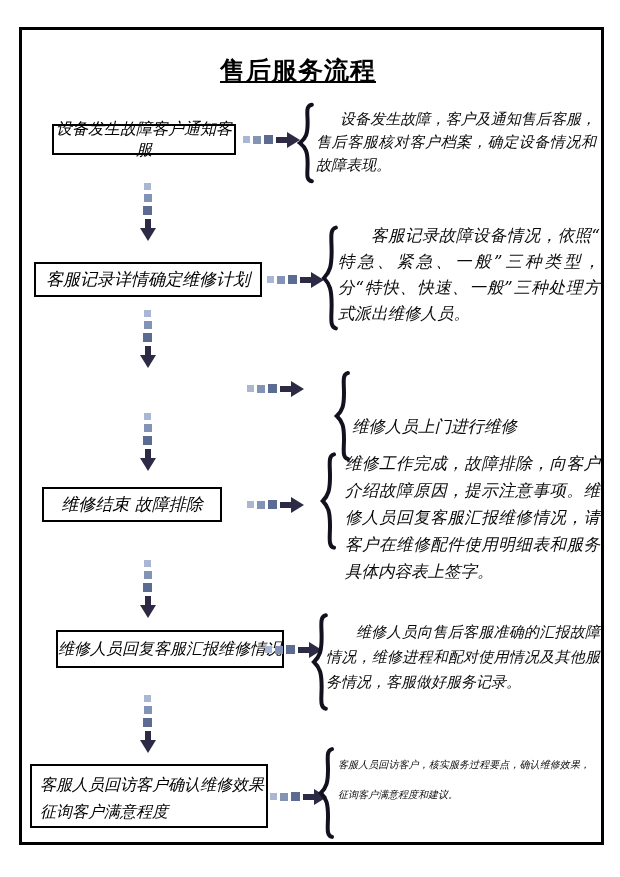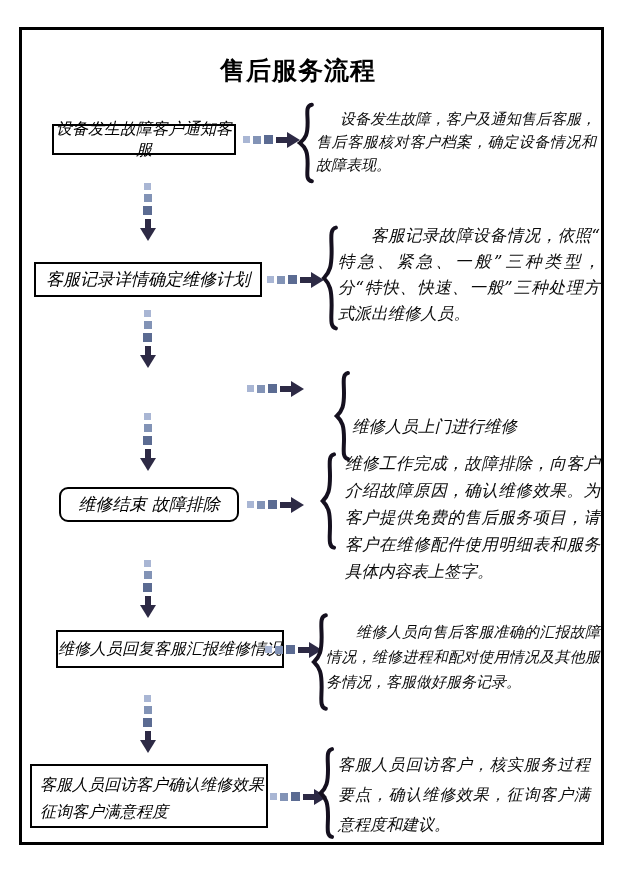--- a/index.html
+++ b/index.html
@@ -8,21 +8,21 @@
     position:relative; width:620px; height:877px; background:#ffffff;
     font-family:"DejaVu Serif", serif; color:#000; overflow:hidden;
   }
   .frame {
     position:absolute; left:19px; top:27px; width:585px; height:818px;
     border:3px solid var(--frame,#000);
   }
   .title {
     position:absolute; left:19px; top:54px; width:558px; text-align:center;
     font-family:"Liberation Sans", sans-serif; font-weight:700;
-    font-size:25px; letter-spacing:1px; color:#000;
+    font-size:25px; letter-spacing:1px; color:#000;text-decoration:underline;
   }
   .flowbox {
     position:absolute; border:2px solid #000; background:#fff;
     display:flex; align-items:center; justify-content:center;
     font-style:italic; text-align:center;
   }
   .flowbox.multiline { justify-content:flex-start; align-items:flex-start; text-align:left; }
   .desc {
     position:absolute; font-style:italic; text-align:justify; color:#0a0a0a;
   }
@@ -128,36 +128,36 @@
   <div class="varrow" style="left:139px;top:413px;">
     <span class="sq sq1"></span>
     <span class="sq sq2"></span>
     <span class="sq sq3"></span>
     <span class="vsolid">
         <span class="vstem"></span>
         <span class="vhead"></span>
       </span>
   </div>
 
-  <div class="flowbox" style="left:59px;top:487px;width:180px;height:35px;font-size:17px;border-radius:9px;">
+  <div class="flowbox" style="left:42px;top:487px;width:180px;height:35px;font-size:17px;">
     <span>维修结束 故障排除</span>
   </div>
   <div class="harrow" style="left:247px;top:496px;">
     <span class="sq sq1"></span>
     <span class="sq sq2"></span>
     <span class="sq sq3"></span>
     <span class="solid">
         <span class="stem"></span>
         <span class="head"></span>
       </span>
   </div>
   <svg class="brace" style="left:320px;top:451px;width:16px;height:100px;" viewBox="0 0 20 120" preserveAspectRatio="none">
     <path d="M17.5 4 C10 5.5 12.5 16 12.5 30 C12.5 47 10.5 53 3.5 60 C10.5 67 12.5 73 12.5 90 C12.5 104 10 114.5 17.5 116"></path>
   </svg>
-  <div class="desc" style="left:345px;top:450px;width:255px;font-size:16.5px;line-height:27px;">维修工作完成，故障排除，向客户介绍故障原因，确认维修效果。为客户提供免费的售后服务项目，请客户在维修配件使用明细表和服务具体内容表上签字。</div>
+  <div class="desc" style="left:345px;top:450px;width:255px;font-size:16.5px;line-height:27px;">维修工作完成，故障排除，向客户介绍故障原因，提示注意事项。维修人员回复客服汇报维修情况，请客户在维修配件使用明细表和服务具体内容表上签字。</div>
   <div class="varrow" style="left:139px;top:560px;">
     <span class="sq sq1"></span>
     <span class="sq sq2"></span>
     <span class="sq sq3"></span>
     <span class="vsolid">
         <span class="vstem"></span>
         <span class="vhead"></span>
       </span>
   </div>
 
@@ -195,14 +195,14 @@
     <span class="sq sq2"></span>
     <span class="sq sq3"></span>
     <span class="solid">
         <span class="stem"></span>
         <span class="head"></span>
       </span>
   </div>
   <svg class="brace" style="left:318px;top:746px;width:16px;height:94px;" viewBox="0 0 20 120" preserveAspectRatio="none">
     <path d="M17.5 4 C10 5.5 12.5 16 12.5 30 C12.5 47 10.5 53 3.5 60 C10.5 67 12.5 73 12.5 90 C12.5 104 10 114.5 17.5 116"></path>
   </svg>
-  <div class="desc" style="left:338px;top:750px;width:252px;font-size:16px;line-height:30px;">客服人员回访客户，核实服务过程要点，确认维修效果，征询客户满意程度和建议。</div>
+  <div class="desc" style="left:338px;top:750px;width:252px;font-size:10px;line-height:30px;">客服人员回访客户，核实服务过程要点，确认维修效果，征询客户满意程度和建议。</div>
 </div>
 
 </body></html>

